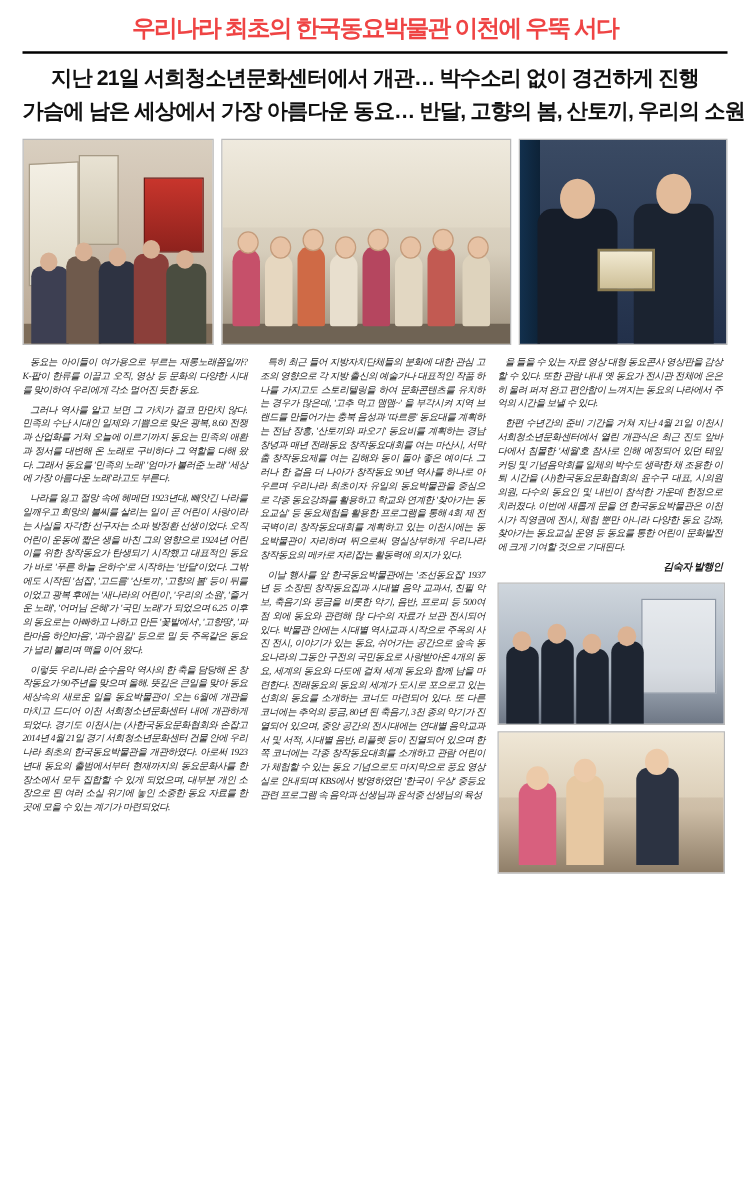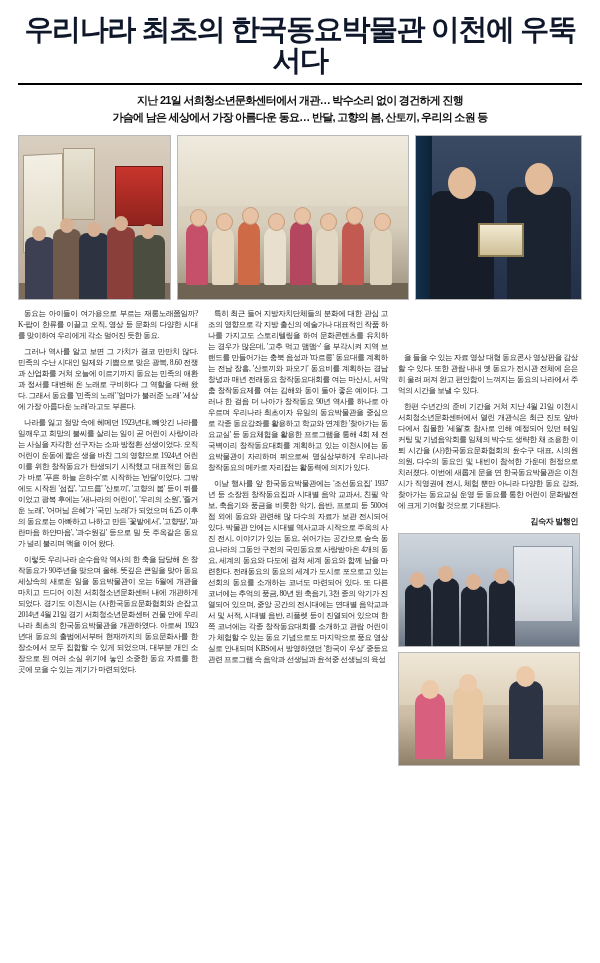--- a/index.html
+++ b/index.html
@@ -26,37 +26,37 @@
     font-family: "Liberation Sans", sans-serif;
     font-weight: bold;
     font-size: 11.5px;
     letter-spacing: -0.3px;
     margin: 0 0 3px 10px;
     color: #111;
   }
   .headline {
     font-family: "Liberation Sans", sans-serif;
     font-weight: bold;
-    font-size: 29px;
+    font-size: 19px;
     letter-spacing: -1.4px;
     text-align: center;
     line-height: 1.08;
     margin: 0 0 6px 0;
-    color: #0f172a;
+    color: #ef4444;
   }
   .rule {
     border: 0;
     border-top: 2px solid #000;
     margin: 4px 0 7px 0;
   }
   .subheads {
     text-align: center;
     font-family: "Liberation Sans", sans-serif;
     font-weight: bold;
-    font-size: 11px;
+    font-size: 17px;
     letter-spacing: -0.7px;
     line-height: 1.55;
     margin-bottom: 9px;
   }
   .subheads div { white-space: nowrap; }
 
   
   .photo-band {
     display: flex;
     gap: 6px;
@@ -169,31 +169,32 @@
     gap: 10px;
   }
   .col {
     width: 180px;
     font-size: 7.6px;
     line-height: 1.45;
     text-align: justify;
     letter-spacing: -0.35px;
     word-break: break-all;
     color: #1a1a1a;
+    font-style: italic;
   }
   .col p { margin: 0 0 5px 0; text-indent: 6px; }
   .byline {
     text-align: right;
     font-family: "Liberation Sans", sans-serif;
     font-weight: bold;
     font-size: 8px;
     margin-top: 4px;
     letter-spacing: -0.4px;
   }
-  .col3 { position: relative; margin-top: 44px; }
+  .col3 { position: relative; }
   .col3-photos { margin-top: 6px; }
   .ph.p4 { width: 180px; height: 112px; margin-bottom: 5px; }
   .ph.p5 { width: 180px; height: 112px; }
 
   
   .p4 { background: linear-gradient(180deg,#cfd6dd 0%, #aab4c0 60%, #6e7785 100%); }
   .p4 .case {
     position: absolute; right: 6px; top: 12px; width: 58px; height: 74px;
     background: rgba(255,255,255,0.55); border: 1px solid #8e98a5;
   }

